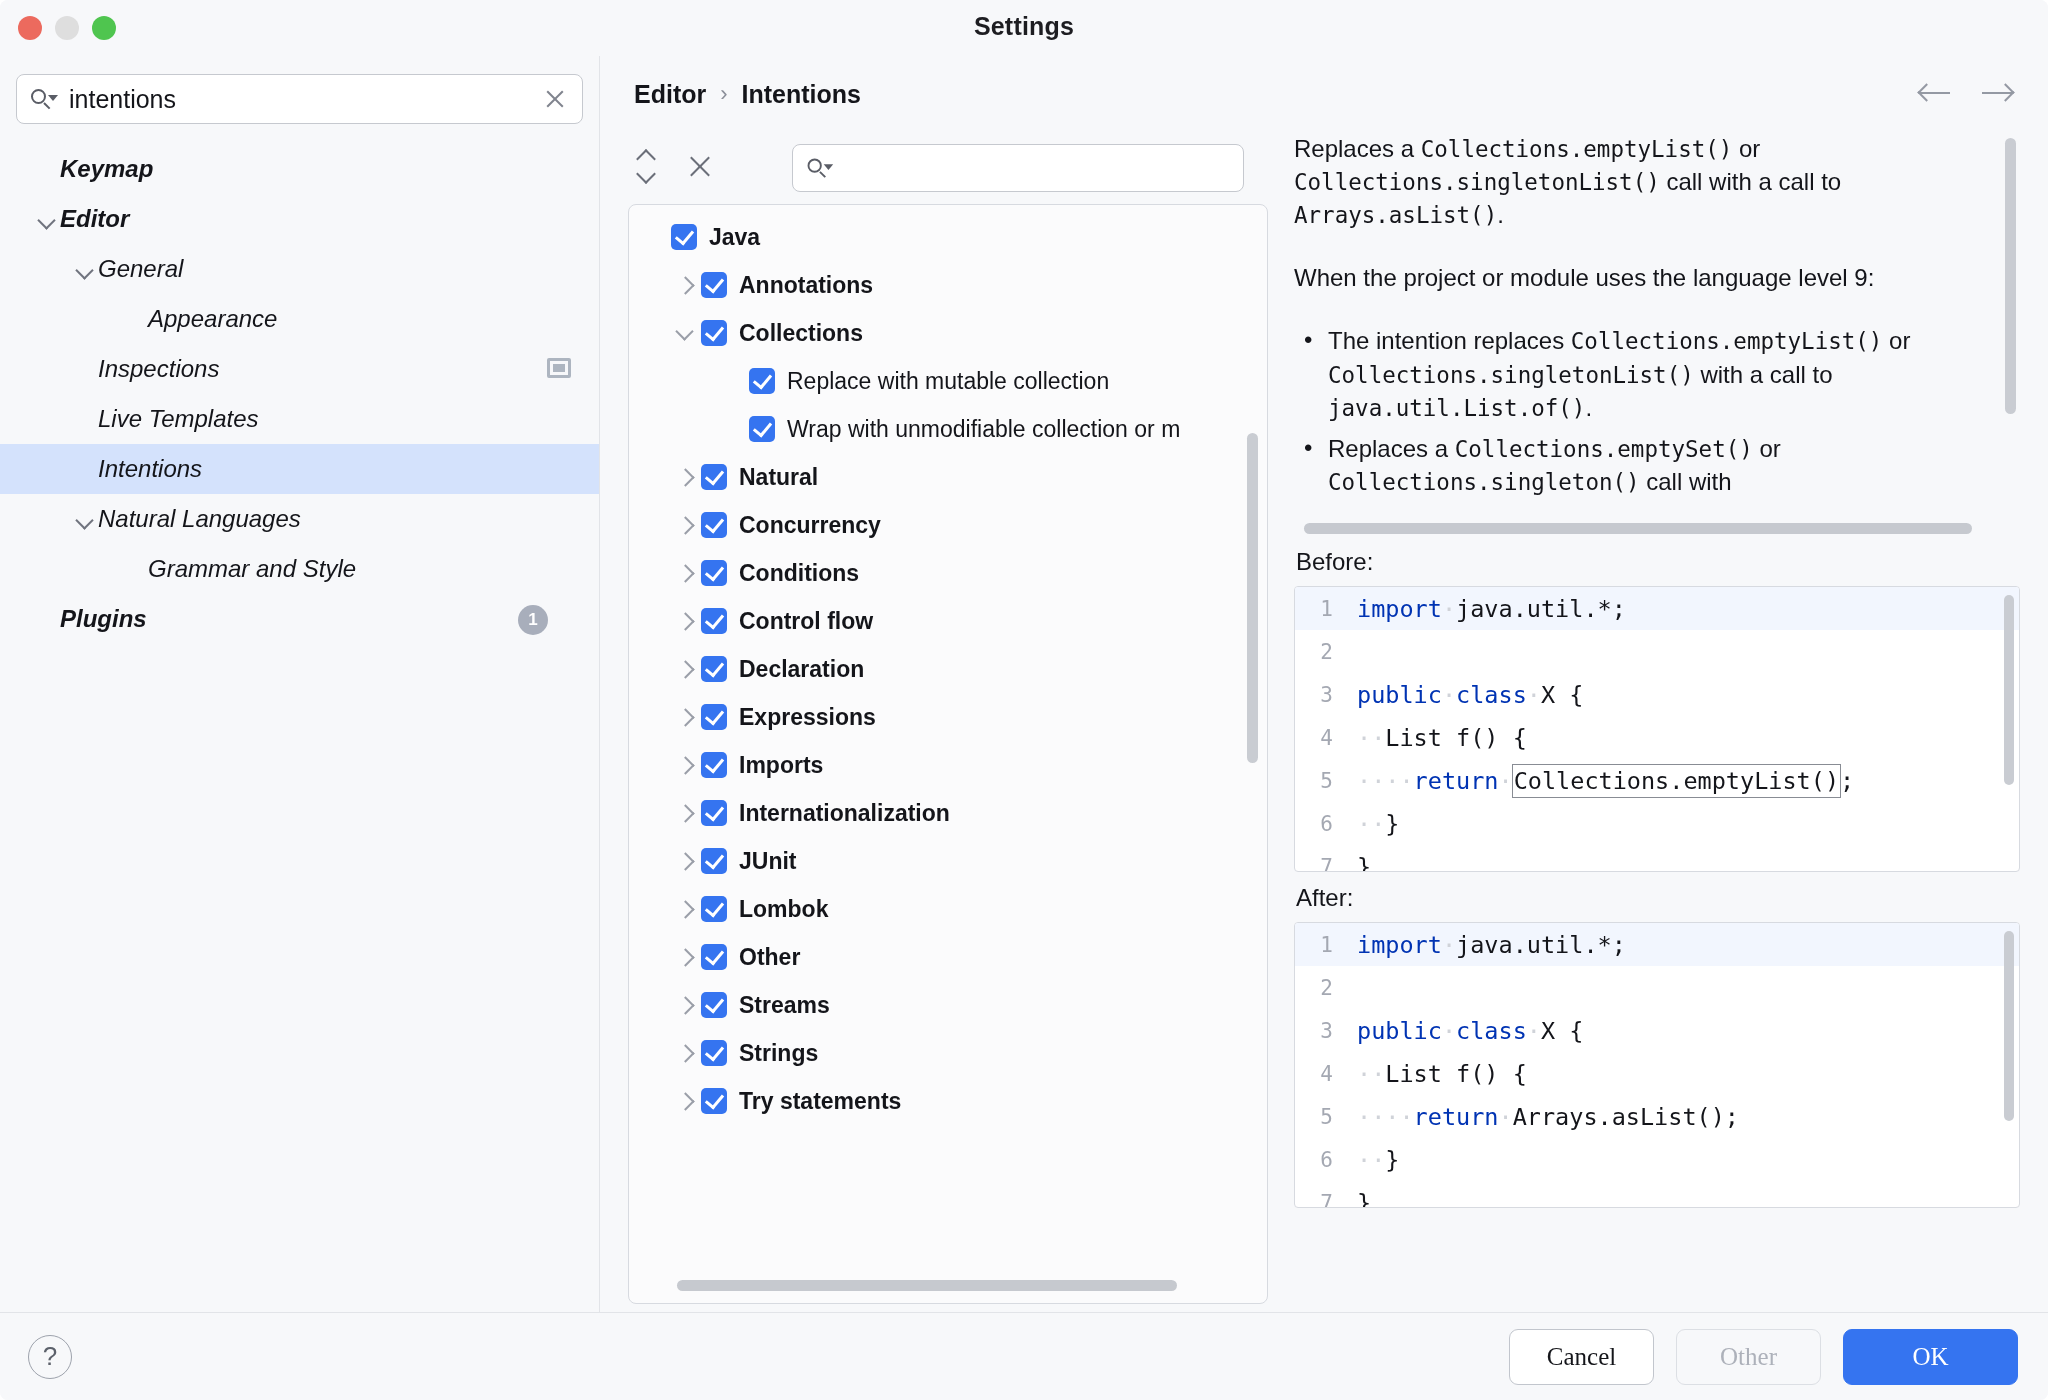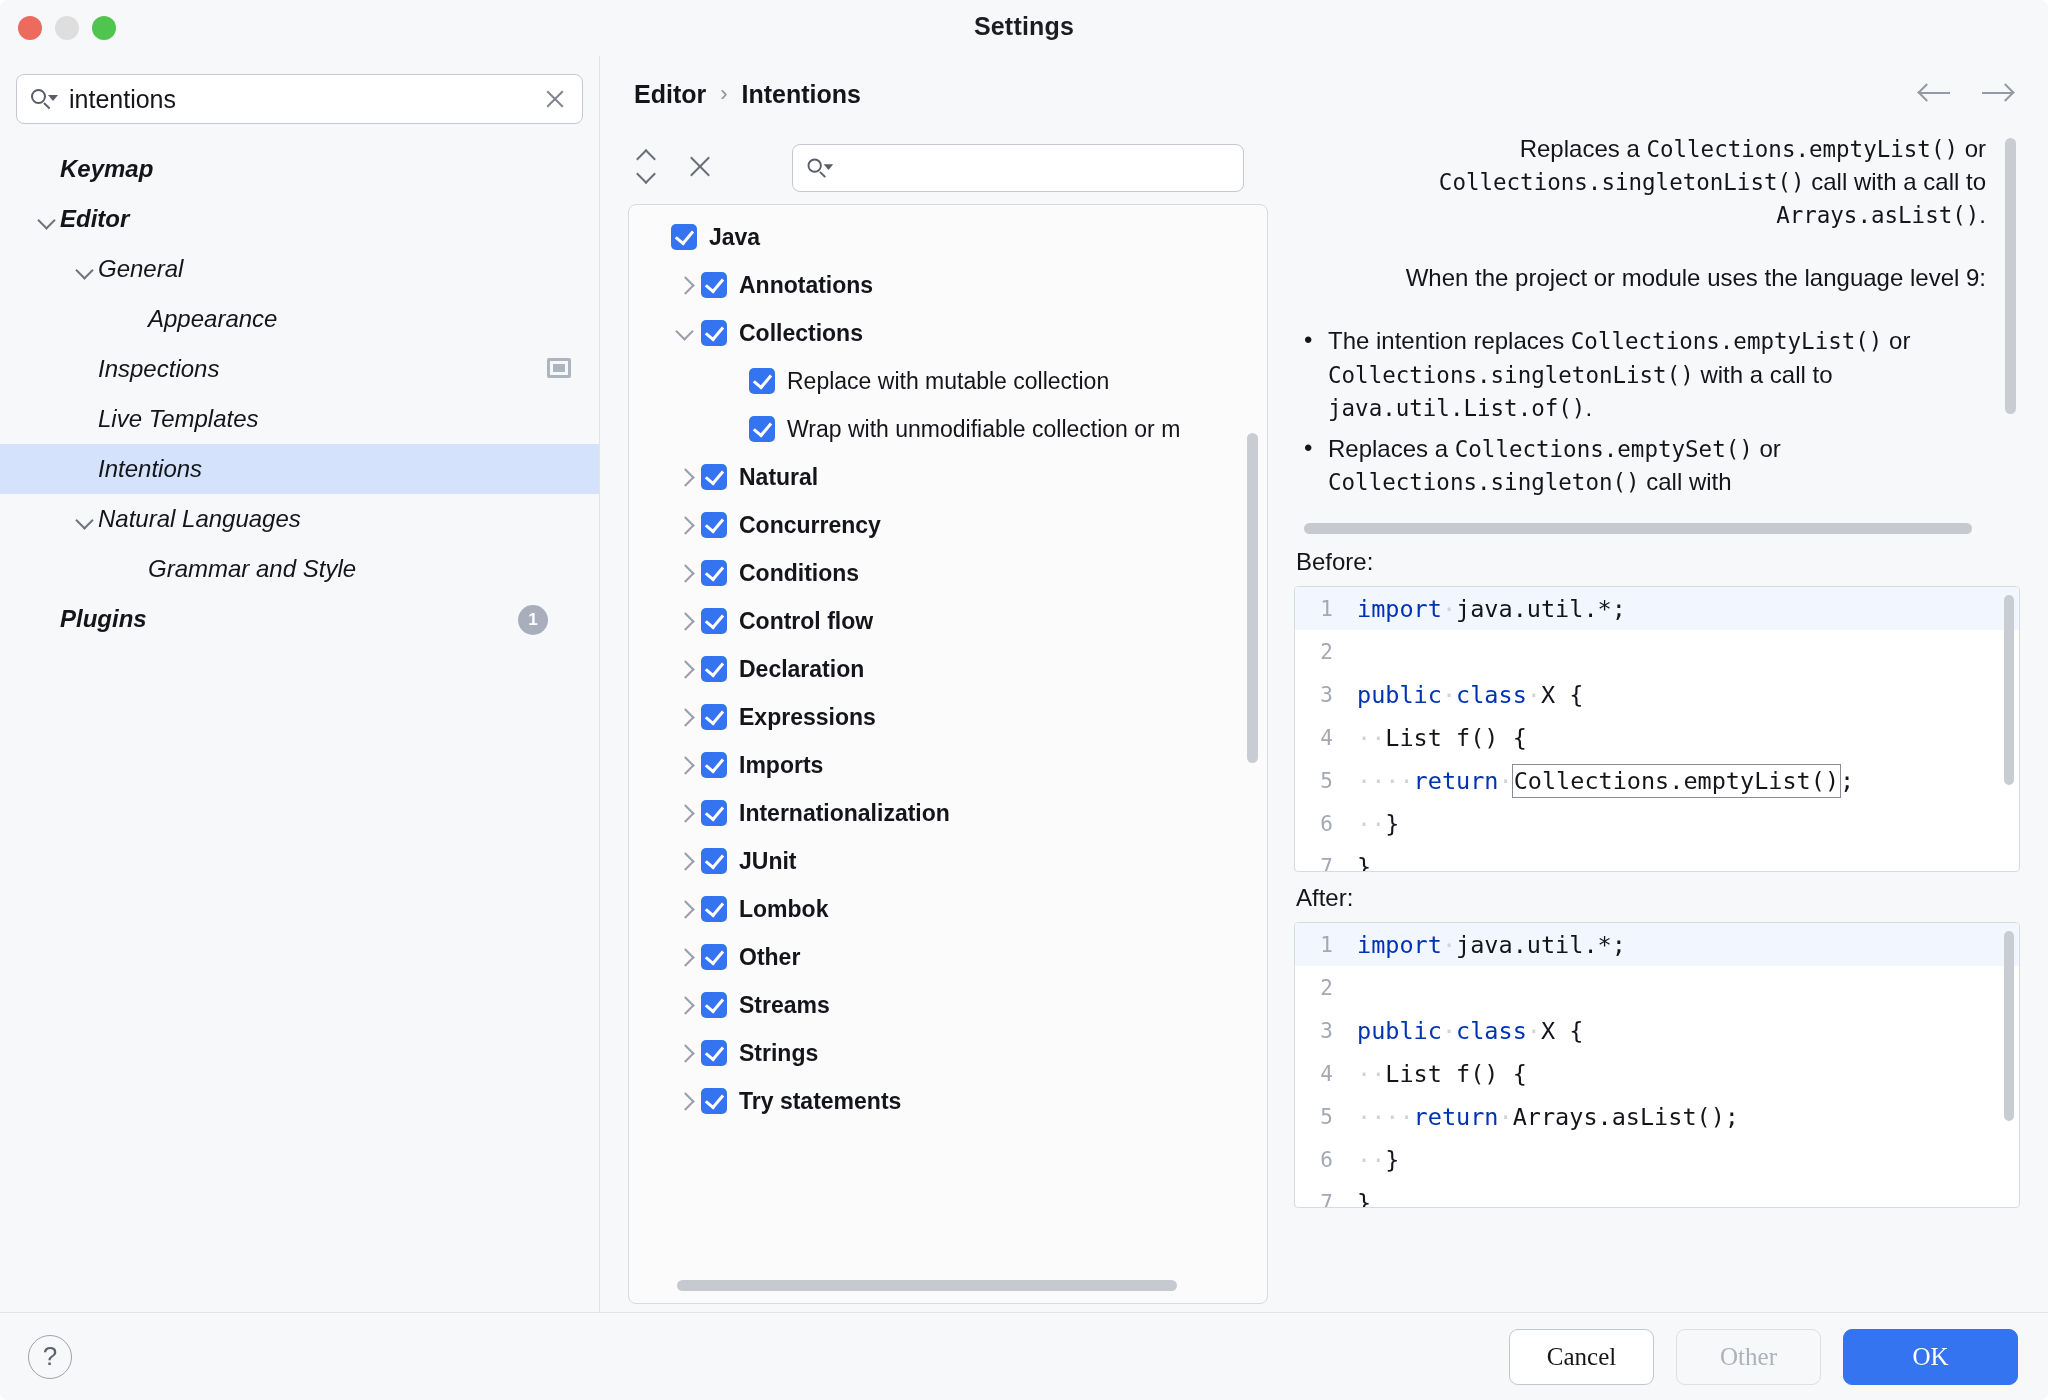--- a/index.html
+++ b/index.html
@@ -253,21 +253,20 @@
   .rightpane { flex: 1; position: relative; display: flex; flex-direction: column; }
   .descbox {
     position: relative;
     height: 404px;
     overflow: hidden;
     padding-right: 34px;
   }
   .desc-p {
     font-size: 24px; line-height: 1.38; color: #14151a;
     margin-bottom: 30px;
-    text-align: right;
   }
   code, .mono { font-family: "DejaVu Sans Mono", monospace; font-size: 22.5px; }
   .desc-ul { list-style: none; padding-left: 4px; }
   .desc-ul li {
     font-size: 24px; line-height: 1.38; color: #14151a;
     position: relative; padding-left: 30px; margin-bottom: 8px;
   }
   .desc-ul li:before {
     content: "\2022"; position: absolute; left: 6px; top: -1px;
     font-size: 24px; color: #14151a;

